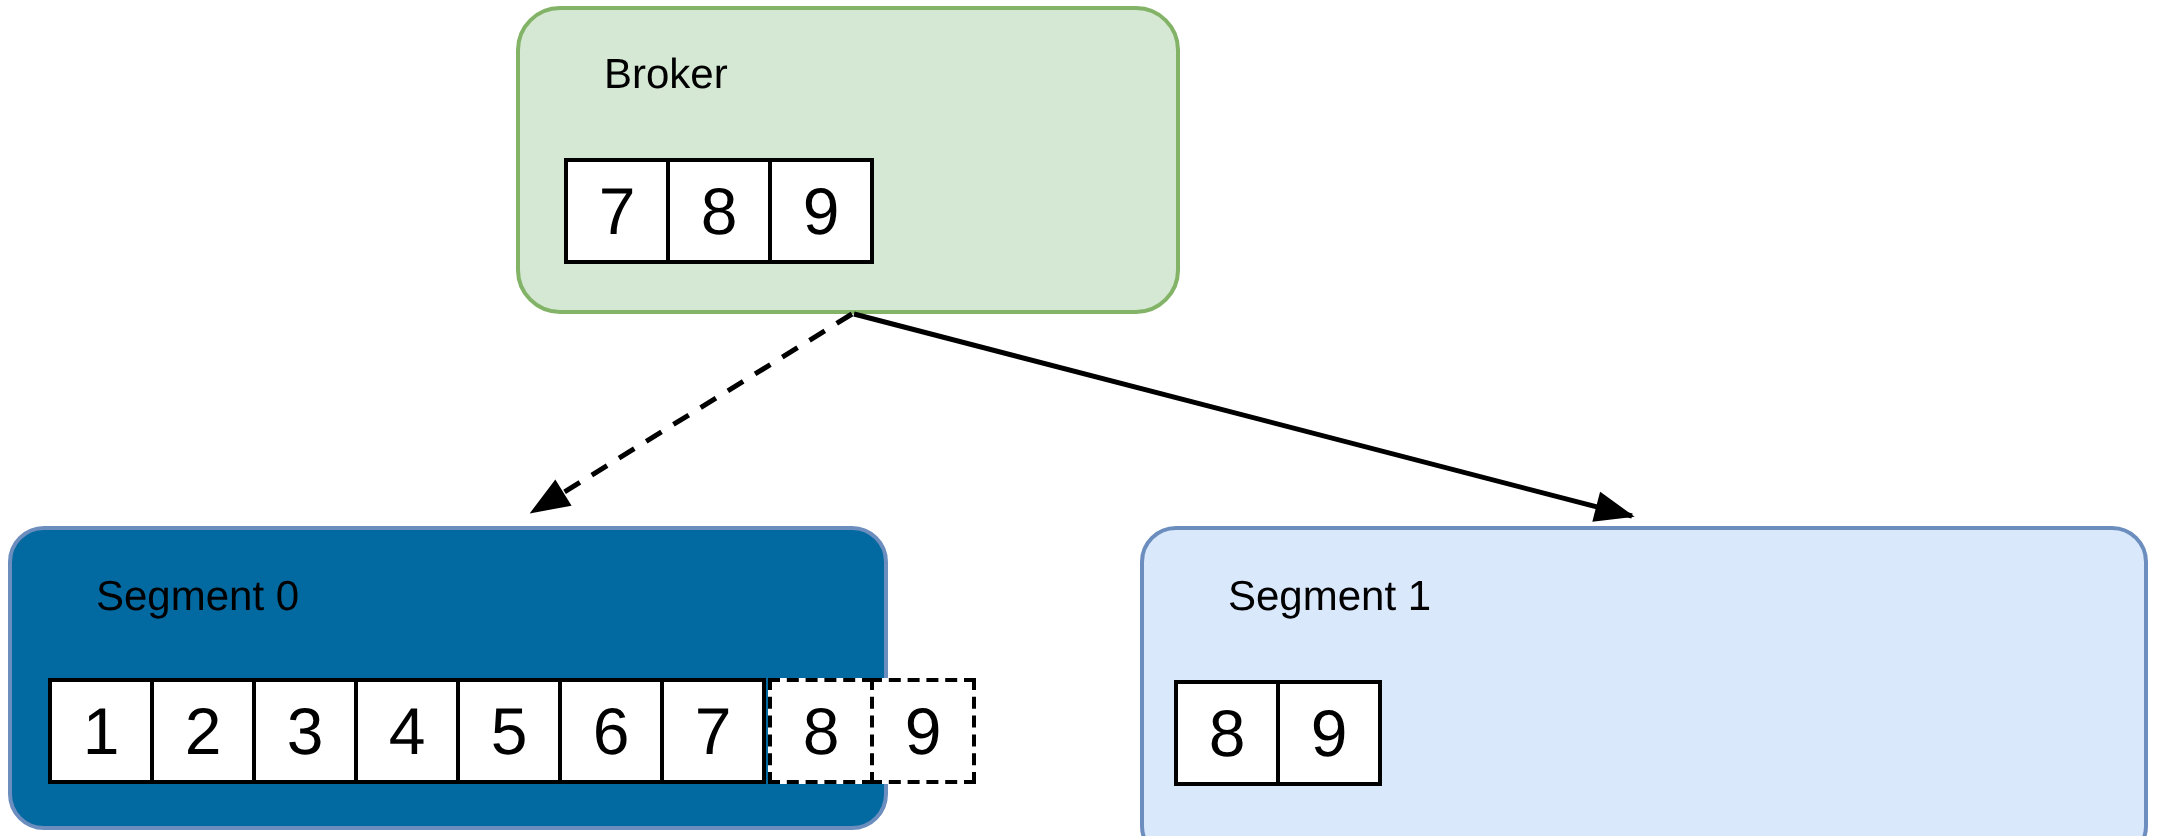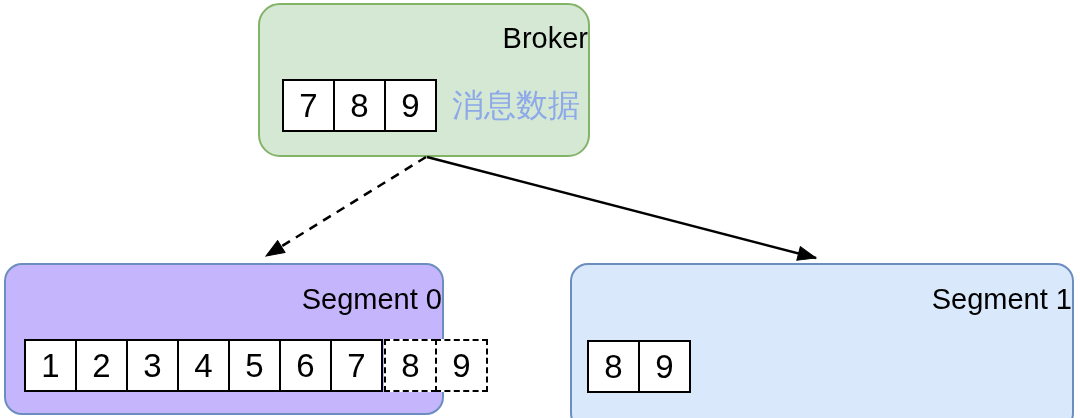--- a/index.html
+++ b/index.html
@@ -20,38 +20,39 @@
   #broker-box {
     left: 258px; top: 3px;
     width: 332px; height: 154px;
     background: #d5e8d4;
     border-color: #82b366;
     border-radius: 22px;
   }
   #segment0-box {
     left: 4px; top: 263px;
     width: 440px; height: 152px;
-    background: #c4b5fd;
+    background: #0369a1;
     border-color: #6c8ebf;
     border-radius: 18px;
   }
   #segment1-box {
     left: 570px; top: 263px;
     width: 504px; height: 168px;
     background: #dae8fc;
     border-color: #6c8ebf;
     border-radius: 18px;
   }
   .node-title {
     position: absolute;
     left: 0; right: 0;
-    text-align: right;
-    font-size: 29px;
+    text-align: left;
+    font-size: 21px;
     line-height: 32px;
     color: #000000;
+    padding-left: 42px;
   }
   #broker-box .node-title   { top: 17px; }
   #segment0-box .node-title { top: 18px; }
   #segment1-box .node-title { top: 18px; }
 
   .cell-row {
     position: absolute;
     display: flex;
   }
   #broker-box .cell-row   { left: 22px; top: 74px; }
@@ -98,21 +99,20 @@
 
 <div id="canvas">
 
   <div id="broker-box" class="node">
     <div class="node-title">Broker</div>
     <div class="cell-row">
       <div class="cell">7</div>
       <div class="cell">8</div>
       <div class="cell">9</div>
     </div>
-    <div id="broker-data-label" class="cn-label">消息数据</div>
   </div>
 
   <svg id="arrows-svg" viewBox="0 0 1080 418">
     <defs>
       <marker id="ah" markerUnits="userSpaceOnUse" markerWidth="22" markerHeight="18" refX="19" refY="8" orient="auto">
         <path d="M1,1 L19,8 L1,15 Z" fill="#000000" stroke="#000000" stroke-width="1"></path>
       </marker>
     </defs>
     <line x1="426" y1="157" x2="266" y2="256" stroke="#000000" stroke-width="2.5" stroke-dasharray="9 7" marker-end="url(#ah)"></line>
     <line x1="427" y1="157" x2="816" y2="258" stroke="#000000" stroke-width="2.5" marker-end="url(#ah)"></line>

